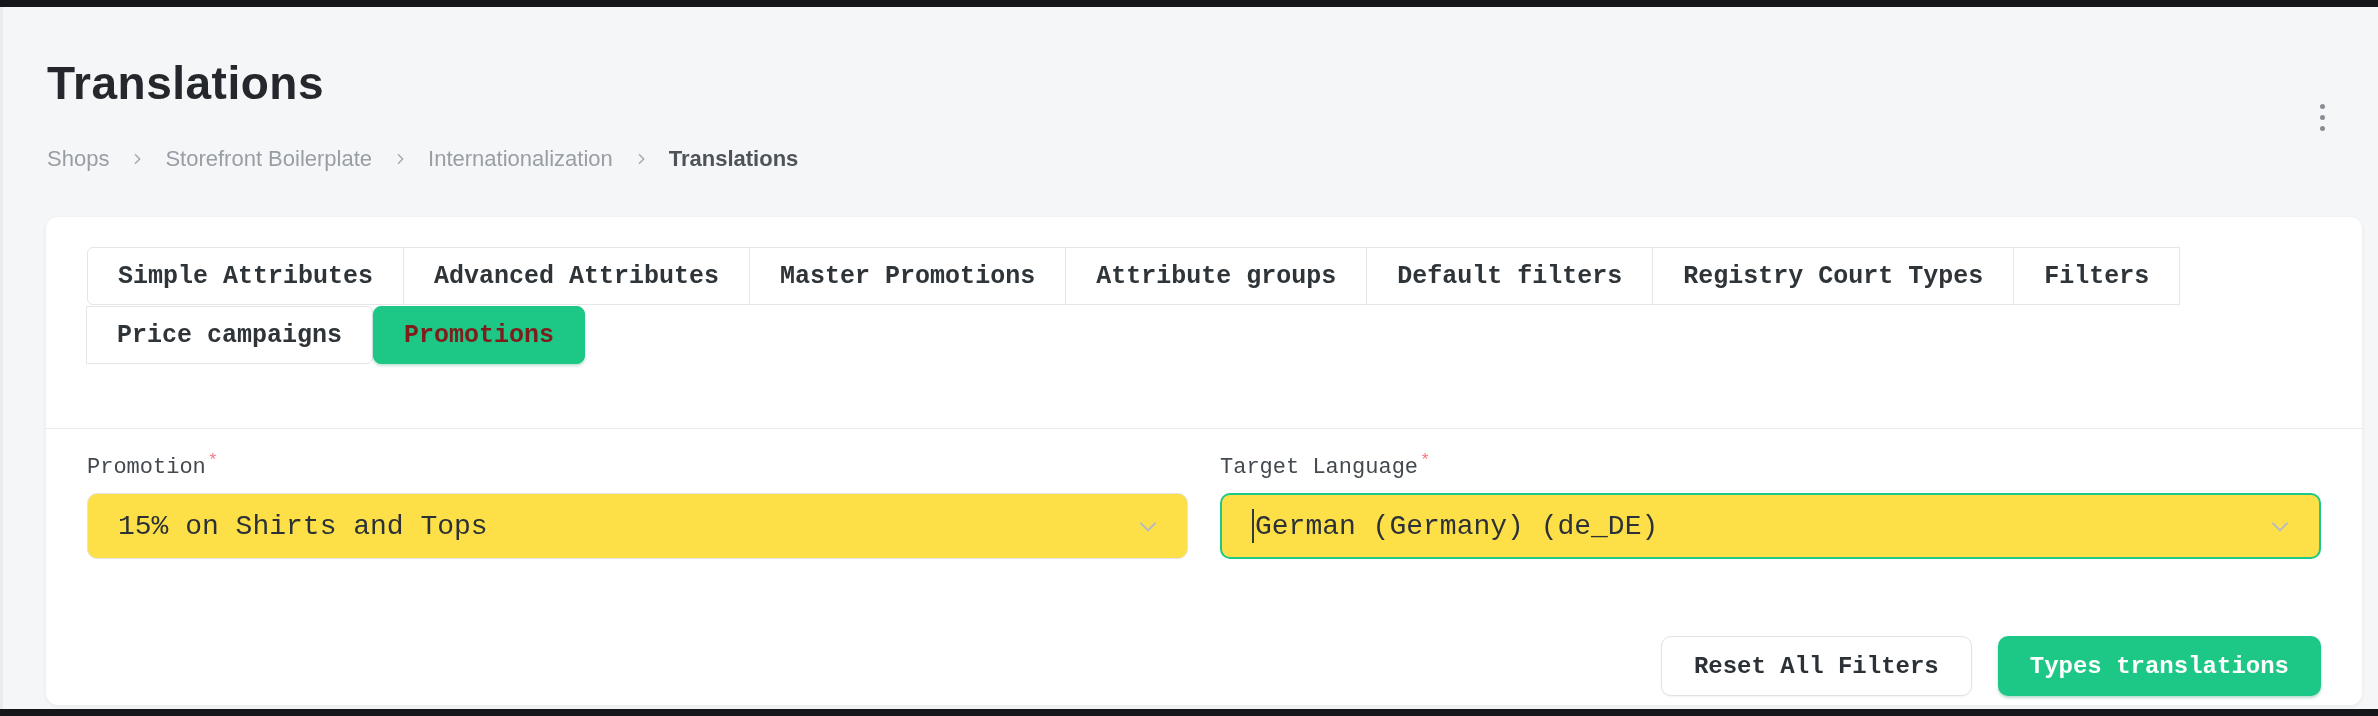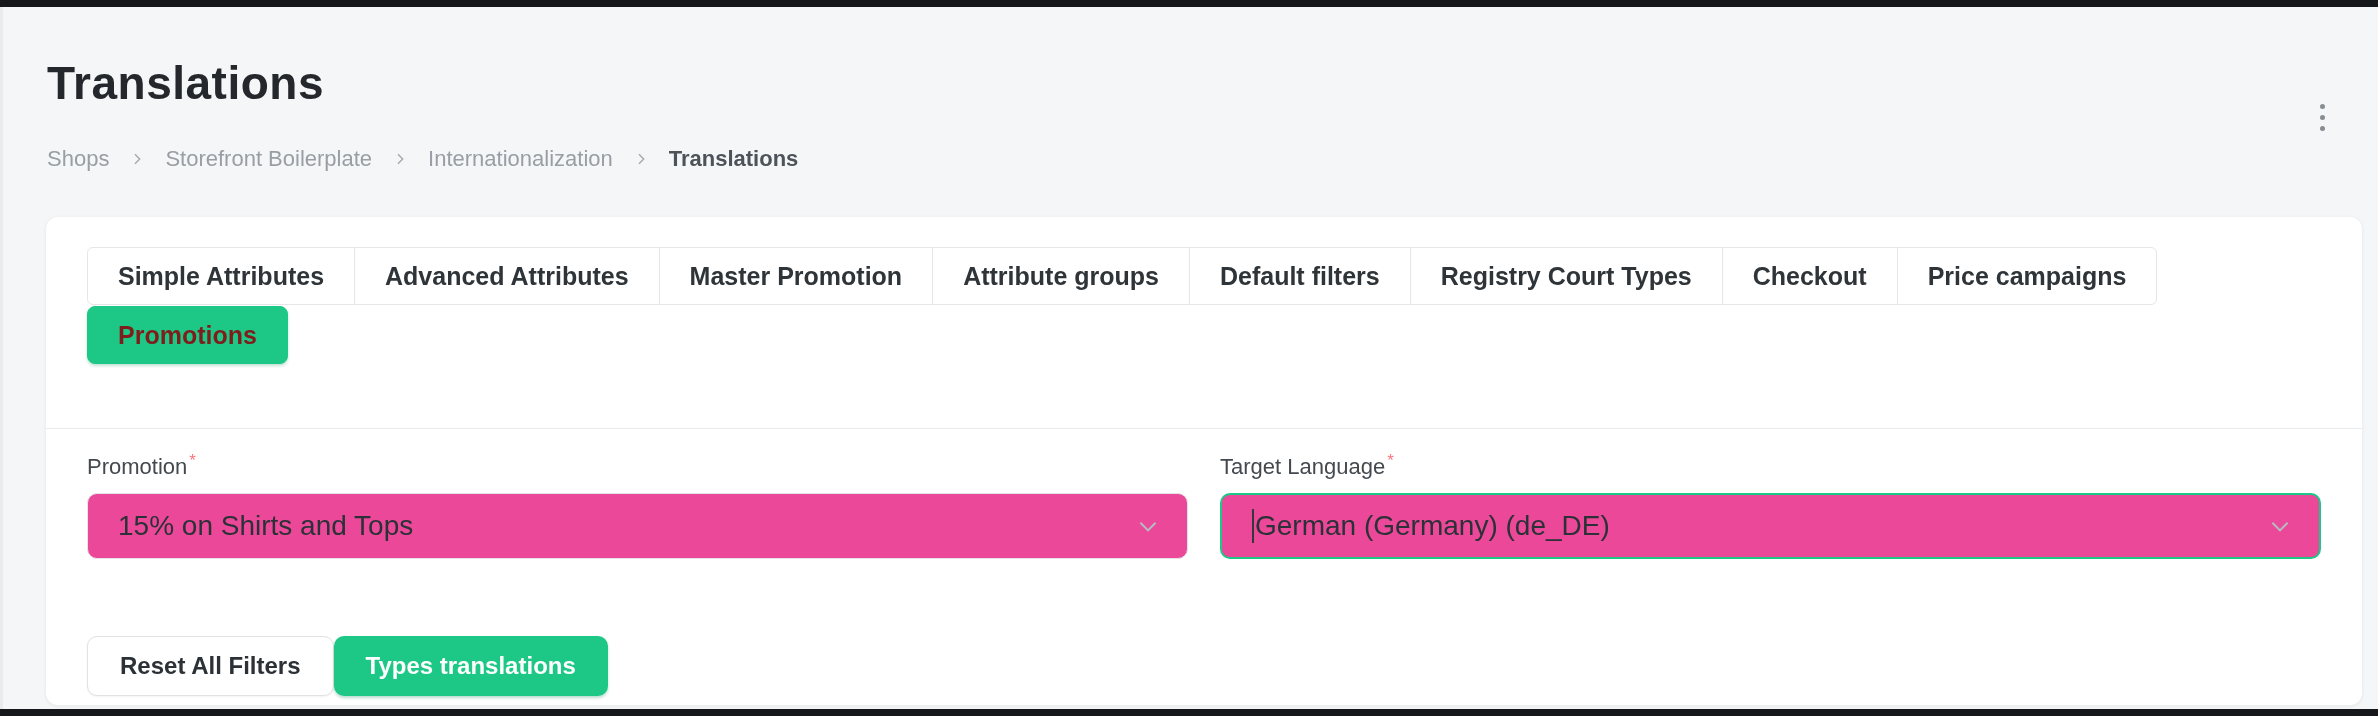--- a/index.html
+++ b/index.html
@@ -42,20 +42,21 @@
   .crumb-sep { display:flex; align-items:center; color:#a6abb1; }
   .crumb-sep svg { width:16px; height:16px; stroke:#a6abb1; stroke-width:2.2; fill:none; }
   .crumb.current { color:#4d5358; font-weight:700; cursor:default; }
 
   
   .card {
     position:absolute; left:43px; top:210px; width:2316px; height:488px;
     background:#ffffff; border-radius:12px;
     box-shadow:0 1px 4px rgba(20,25,30,.07);
     padding:30px 41px 17px 41px;
+    font-family:Liberation Mono, monospace;
   }
 
   
   .tab-row { display:flex; flex-wrap:wrap; width:2234px; }
   .tab {
     height:58px; padding:0 30px;
     display:flex; align-items:center; justify-content:center;
     background:#fff; border:1px solid #e5e6e9;
     margin-left:-1px; margin-bottom:1px;
     font-size:25px; font-weight:700; color:#2e3438;
@@ -77,36 +78,36 @@
   
   .form-grid {
     display:grid; grid-template-columns:1fr 1fr; column-gap:32px;
     margin-top:22px;
   }
   .field-label {
     font-size:22px; color:#43494e; margin-bottom:13px; display:block;
   }
   .req { color:#f8757f; font-size:17px; vertical-align:super; margin-left:2px; }
   .select-box {
-    height:66px; border:1.5px solid #e2e4e7; border-radius:10px; background:#ec4899;
+    height:66px; border:1.5px solid #e2e4e7; border-radius:10px; background:#fde047;
     display:flex; align-items:center; padding:0 30px;
     font-size:28px; color:#2b3136; cursor:pointer; position:relative;
   }
   .select-box .chevron {
     position:absolute; right:26px; top:50%; transform:translateY(-50%);
     width:26px; height:26px; cursor:pointer;
   }
   .select-box .chevron svg { width:26px; height:26px; stroke:#b6bcc2; stroke-width:1.8; fill:none; }
   .select-box.focused { border:2px solid #1dc886; }
   .caret { width:2px; height:34px; background:#33383c; display:inline-block; margin-right:1px; }
 
   
   .actions {
     margin-top:77px;
-    display:flex; justify-content:flex-start; 
+    display:flex; justify-content:flex-end; gap:26px;
   }
   .btn {
     height:60px; border-radius:10px; padding:0 32px;
     font-family:inherit; font-size:24px; font-weight:700;
     display:flex; align-items:center; justify-content:center;
     cursor:pointer; white-space:nowrap;
   }
   .btn.secondary {
     background:#fff; border:1px solid #e0e2e5; color:#2b3136;
     box-shadow:0 1px 2px rgba(20,25,30,.05);
@@ -153,25 +154,25 @@
       </span>
       <span class="crumb current">Translations</span>
     </nav>
   </div>
 
   <section class="card">
 
     <div class="tab-row">
       <div class="tab">Simple Attributes</div>
       <div class="tab">Advanced Attributes</div>
-      <div class="tab">Master Promotion</div>
+      <div class="tab">Master Promotions</div>
       <div class="tab">Attribute groups</div>
       <div class="tab">Default filters</div>
       <div class="tab">Registry Court Types</div>
-      <div class="tab">Checkout</div>
+      <div class="tab">Filters</div>
       <div class="tab last-in-row">Price campaigns</div>
       <div class="tab active">Promotions</div>
     </div>
 
     <hr class="card-divider">
 
     <div class="form-grid">
 
       <div>
         <label class="field-label">

